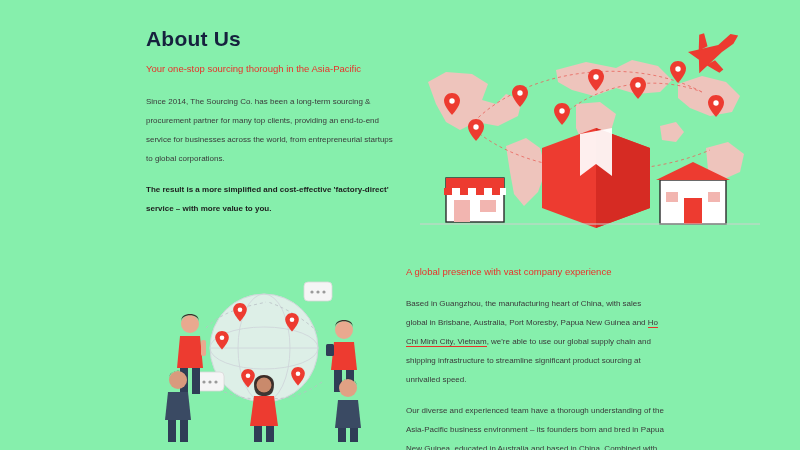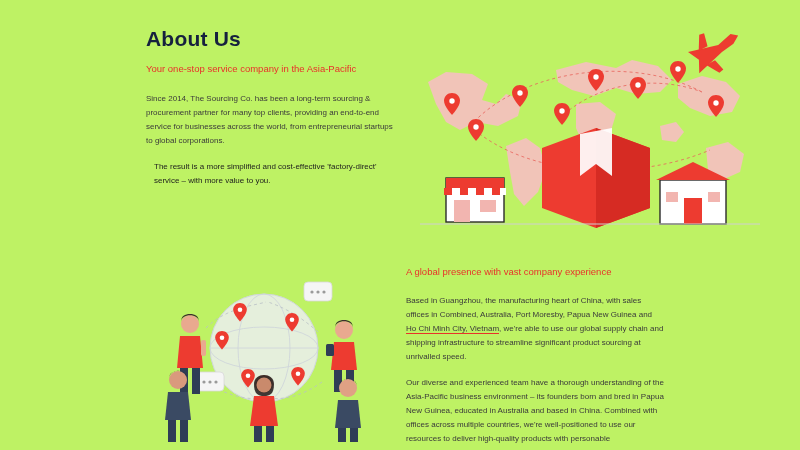--- a/index.html
+++ b/index.html
@@ -7,21 +7,21 @@
     margin: 0; padding: 0;
     width: 800px; height: 450px;
     overflow: hidden;
     background: #ffffff;
     font-family: "Liberation Sans", sans-serif;
   }
   .page {
     position: relative;
     width: 800px;
     height: 450px;
-    background: #bef264;
+    background: #86efac;
   }
 
   
   .sec1 {
     position: absolute;
     left: 0; top: 0;
     width: 800px;
     height: 250px;
   }
   .title {
@@ -38,29 +38,28 @@
     font-size: 9.5px;
     color: #e8322a;
   }
   .col-left {
     position: absolute;
     left: 146px; top: 92px;
     width: 255px;
   }
   .para {
     font-size: 8px;
-    line-height: 14px;
+    line-height: 19px;
     color: #3a3a3a;
     margin: 0 0 12px 0;
     text-align: left;
   }
   .para.bold {
-    font-weight: normal;
+    font-weight: bold;
     color: #1d1d1d;
-    margin-left: 8px;
   }
 
   
   .illus1 {
     position: absolute;
     left: 410px; top: 30px;
     width: 360px; height: 210px;
   }
 
   
@@ -92,21 +91,21 @@
   }
 </style>
 </head>
 <body>
 
 <div class="page">
 
   <div class="sec1">
 
     <div class="title">About Us</div>
-    <div class="subtitle">Your one-stop service company in the Asia-Pacific</div>
+    <div class="subtitle">Your one-stop sourcing thorough in the Asia-Pacific</div>
 
     <div class="col-left">
       <p class="para">Since 2014, The Sourcing Co. has been a long-term sourcing &amp; procurement partner for many top clients, providing an end-to-end service for businesses across the world, from entrepreneurial startups to global corporations.</p>
       <p class="para bold">The result is a more simplified and cost-effective 'factory-direct' service – with more value to you.</p>
     </div>
 
     <svg class="illus1" viewBox="0 0 360 210">
       <defs>
         <g id="pin">
           <path d="M0,-13 C4.6,-13 8,-9.6 8,-5.2 C8,0.6 0,9 0,9 C0,9 -8,0.6 -8,-5.2 C-8,-9.6 -4.6,-13 0,-13 Z" fill="#ed3b30"></path>
@@ -178,21 +177,21 @@
 
       <line x1="10" y1="194" x2="350" y2="194" stroke="#cfcfcf" stroke-width="1"></line>
     </svg>
   </div>
 
   <div class="sec2">
 
     <div class="sec2-heading">A global presence with vast company experience</div>
 
     <div class="col-right">
-      <p class="para"><span>Based in Guangzhou, the manufacturing heart of China, with sales offices in Combined, Australia, Port Moresby, Papua New Guinea and </span><span class="hl-underline">Ho Chi Minh City, Vietnam</span><span>, we're able to use our global supply chain and shipping infrastructure to streamline significant product sourcing at unrivalled speed.</span></p>
+      <p class="para"><span>Based in Guangzhou, the manufacturing heart of China, with sales global in Brisbane, Australia, Port Moresby, Papua New Guinea and </span><span class="hl-underline">Ho Chi Minh City, Vietnam</span><span>, we're able to use our global supply chain and shipping infrastructure to streamline significant product sourcing at unrivalled speed.</span></p>
       <p class="para">Our diverse and experienced team have a thorough understanding of the Asia-Pacific business environment – its founders born and bred in Papua New Guinea, educated in Australia and based in China. Combined with offices across multiple countries, we're well-positioned to use our resources to deliver high-quality products with personable</p>
     </div>
 
     <svg class="illus2" viewBox="0 0 240 180">
       <defs>
         <g id="pin2">
           <path d="M0,-11 C3.9,-11 6.8,-8.1 6.8,-4.4 C6.8,0.5 0,7.6 0,7.6 C0,7.6 -6.8,0.5 -6.8,-4.4 C-6.8,-8.1 -3.9,-11 0,-11 Z" fill="#ed3b30"></path>
           <circle cx="0" cy="-4.2" r="2.3" fill="#ffffff"></circle>
         </g>
         <g id="bubble">

